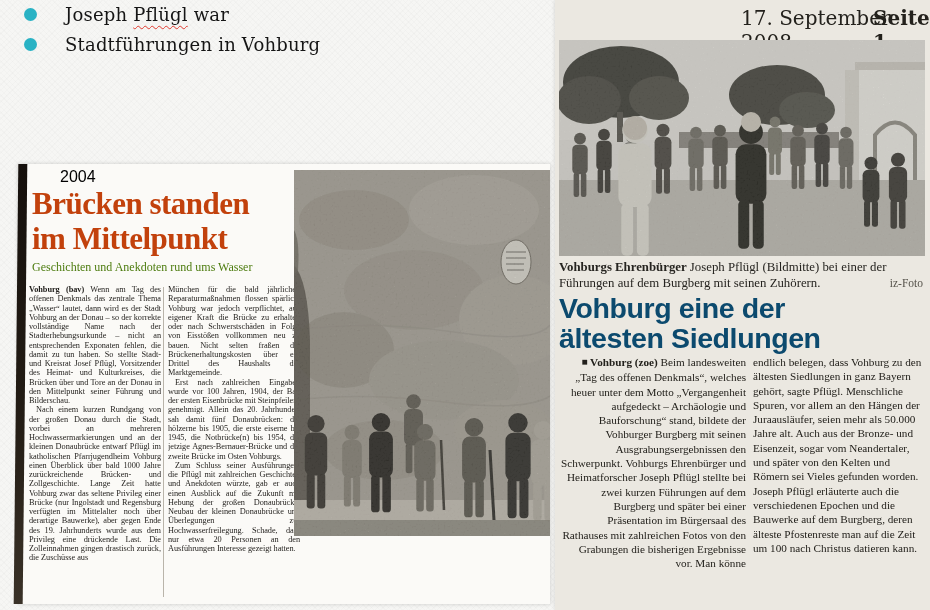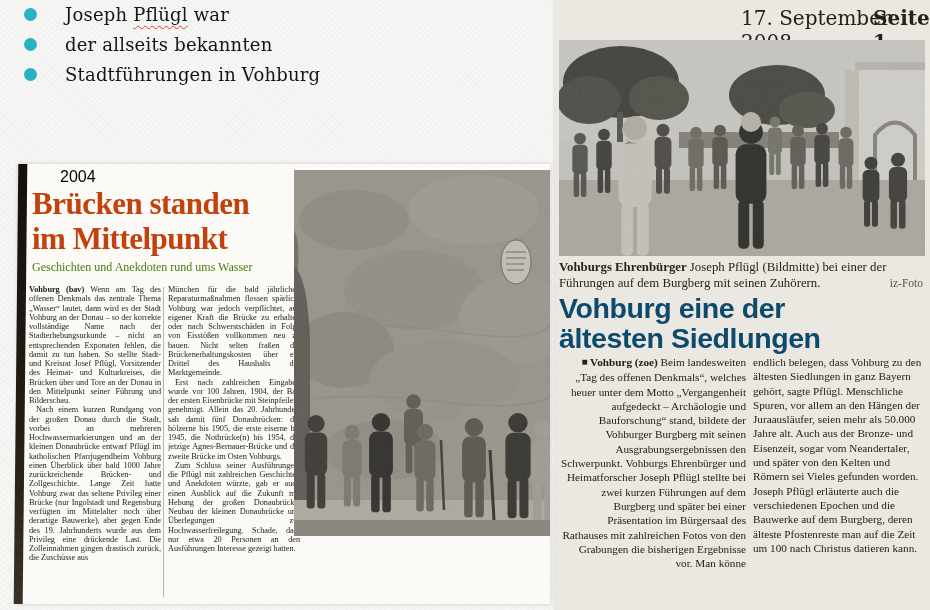--- a/index.html
+++ b/index.html
@@ -93,24 +93,20 @@
   </defs>
 </svg>
 
 <div class="bullets">
   <div class="bullet-row">
     <span class="dot" style="background:#29b2c4"></span>
     <span class="bullet-text"><span>Joseph </span><span class="squiggle">Pflügl</span><span> war</span></span>
   </div>
   <div class="bullet-row">
     <span class="dot" style="background:#29b2c4"></span>
-    <span class="bullet-text">der allseits bekannten</span>
-  </div>
-  <div class="bullet-row">
-    <span class="dot" style="background:#29b2c4"></span>
     <span class="bullet-text">Stadtführungen in Vohburg</span>
   </div>
 </div>
 
 <div class="clipL">
   <div class="edge"></div>
   <div class="yearL">2004</div>
   <div class="headL">
     <span>Brücken standen</span><br>
     <span>im Mittelpunkt</span>

